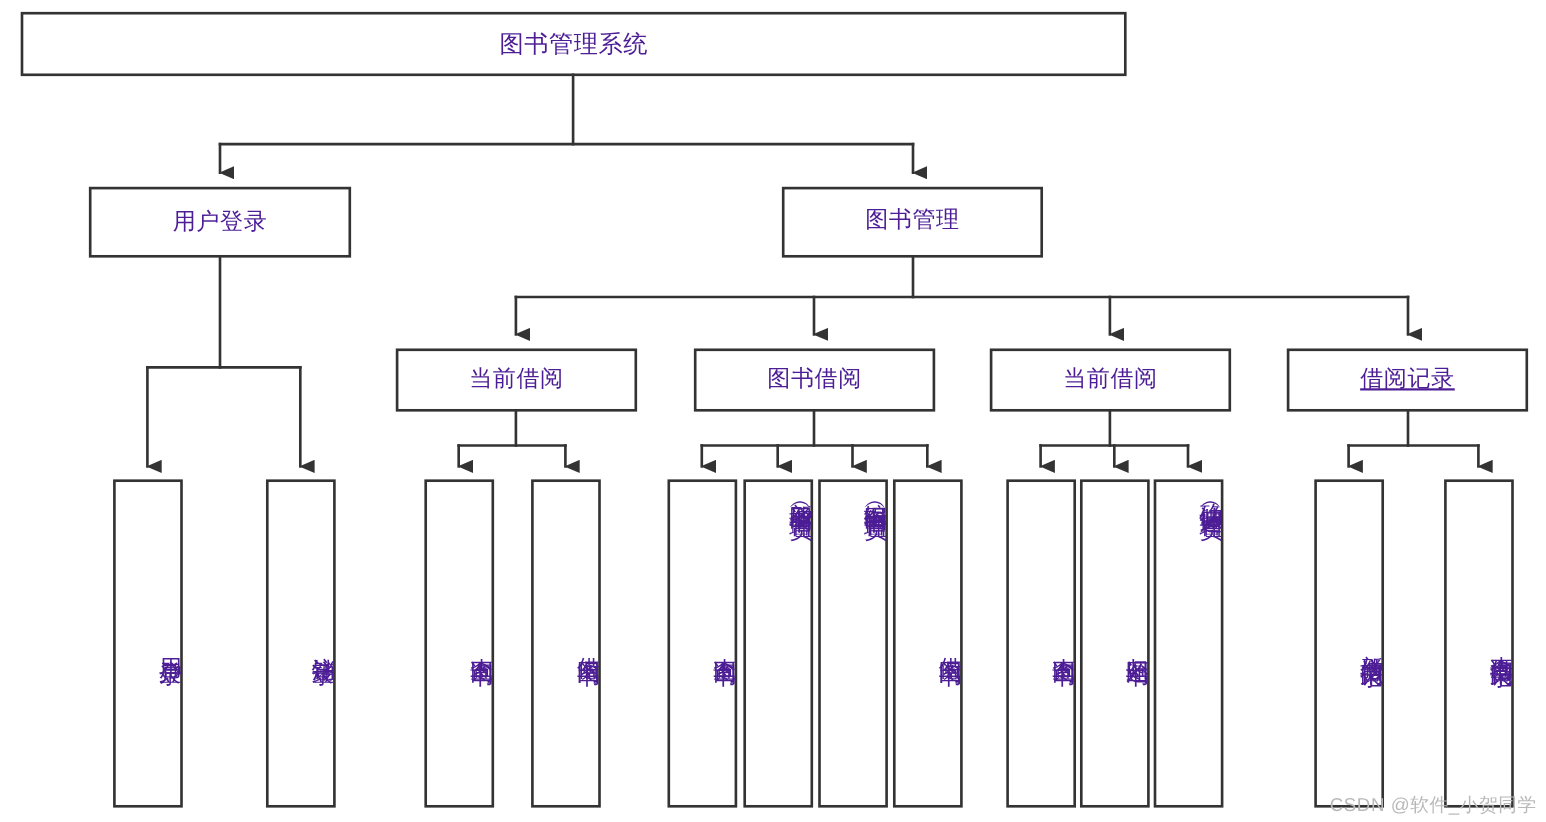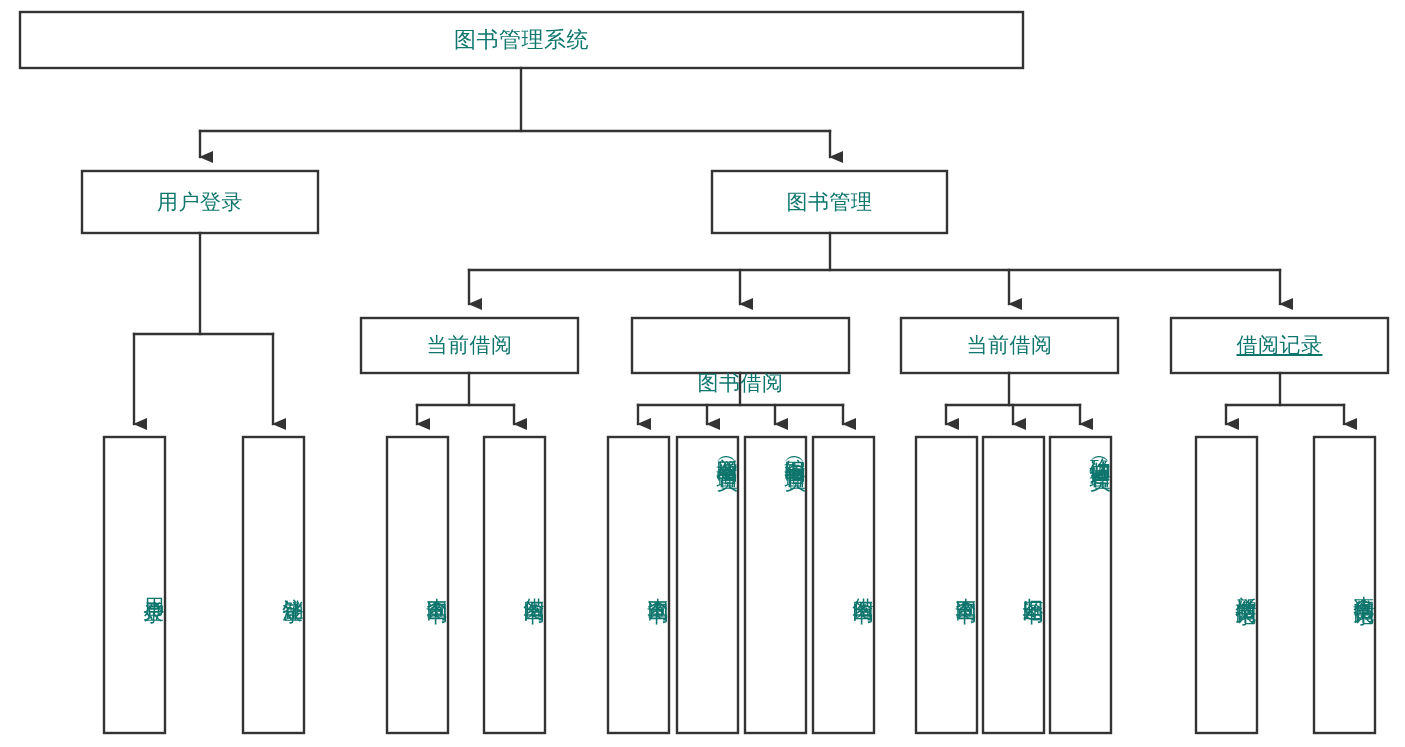--- a/index.html
+++ b/index.html
@@ -42,21 +42,21 @@
   }
   .arrow-head {
     fill: #333333;
     stroke: none;
   }
   .node-label {
     position: absolute;
     display: flex;
     align-items: center;
     justify-content: center;
-    color: #0f766e;
+    color: #4c1d95;
     font-size: 21px;
     line-height: 1.05;
     letter-spacing: 0.5px;
     white-space: nowrap;
     pointer-events: none;
   }
   .node-label.vertical {
     writing-mode: vertical-rl;
     text-orientation: upright;
     font-size: 21px;
@@ -160,24 +160,24 @@
 
     <path class="connector" d="M 1280 373 L 1280 405"></path>
     <path class="connector" d="M 1226 405 L 1344 405"></path>
     <path class="connector" marker-end="url(#arrow)" d="M 1226 405 L 1226 424"></path>
     <path class="connector" marker-end="url(#arrow)" d="M 1344 405 L 1344 424"></path>
   </svg>
 
   <div class="node-label root" style="left:20px; top:12px; width:1003px; height:56px;">图书管理系统</div>
 
   <div class="node-label" style="left:82px; top:171px; width:236px; height:62px;">用户登录</div>
-  <div class="node-label" style="left:712px; top:171px; width:235px; height:62px;">图书管理</div>
+  <div class="node-label" style="left:712px; top:171px; width:235px; height:62px;font-family:Liberation Mono, monospace;">图书管理</div>
 
   <div class="node-label" style="left:361px; top:318px; width:217px; height:55px;">当前借阅</div>
-  <div class="node-label" style="left:632px; top:318px; width:217px; height:55px;margin-top:38px;">图书借阅</div>
+  <div class="node-label" style="left:632px; top:318px; width:217px; height:55px;">图书借阅</div>
   <div class="node-label" style="left:901px; top:318px; width:217px; height:55px;">当前借阅</div>
   <div class="node-label" style="left:1171px; top:318px; width:217px; height:55px;text-decoration:underline;">借阅记录</div>
 
   <div class="node-label vertical" style="left:104px; top:437px; width:61px; height:296px;">用户登录</div>
   <div class="node-label vertical" style="left:243px; top:437px; width:61px; height:296px;">注销登录</div>
 
   <div class="node-label vertical" style="left:387px; top:437px; width:61px; height:296px;">查询图书</div>
   <div class="node-label vertical" style="left:484px; top:437px; width:61px; height:296px;">借阅图书</div>
 
   <div class="node-label vertical" style="left:608px; top:437px; width:61px; height:296px;">查询图书</div>
@@ -185,13 +185,14 @@
   <div class="node-label vertical anchor-top" style="left:745px; top:437px; width:61px; height:296px;">编辑图书（管理员）</div>
   <div class="node-label vertical" style="left:813px; top:437px; width:61px; height:296px;">借阅图书</div>
 
   <div class="node-label vertical" style="left:916px; top:437px; width:61px; height:296px;">查询图书</div>
   <div class="node-label vertical" style="left:983px; top:437px; width:61px; height:296px;">归还图书</div>
   <div class="node-label vertical anchor-top" style="left:1050px; top:437px; width:61px; height:296px;">确认归还（管理员）</div>
 
   <div class="node-label vertical" style="left:1196px; top:437px; width:61px; height:296px;">新增借阅记录</div>
   <div class="node-label vertical" style="left:1314px; top:437px; width:61px; height:296px;">查询借阅记录</div>
 
+  <div class="watermark">CSDN @软件_小贺同学</div>
 </div>
 
 </body></html>

